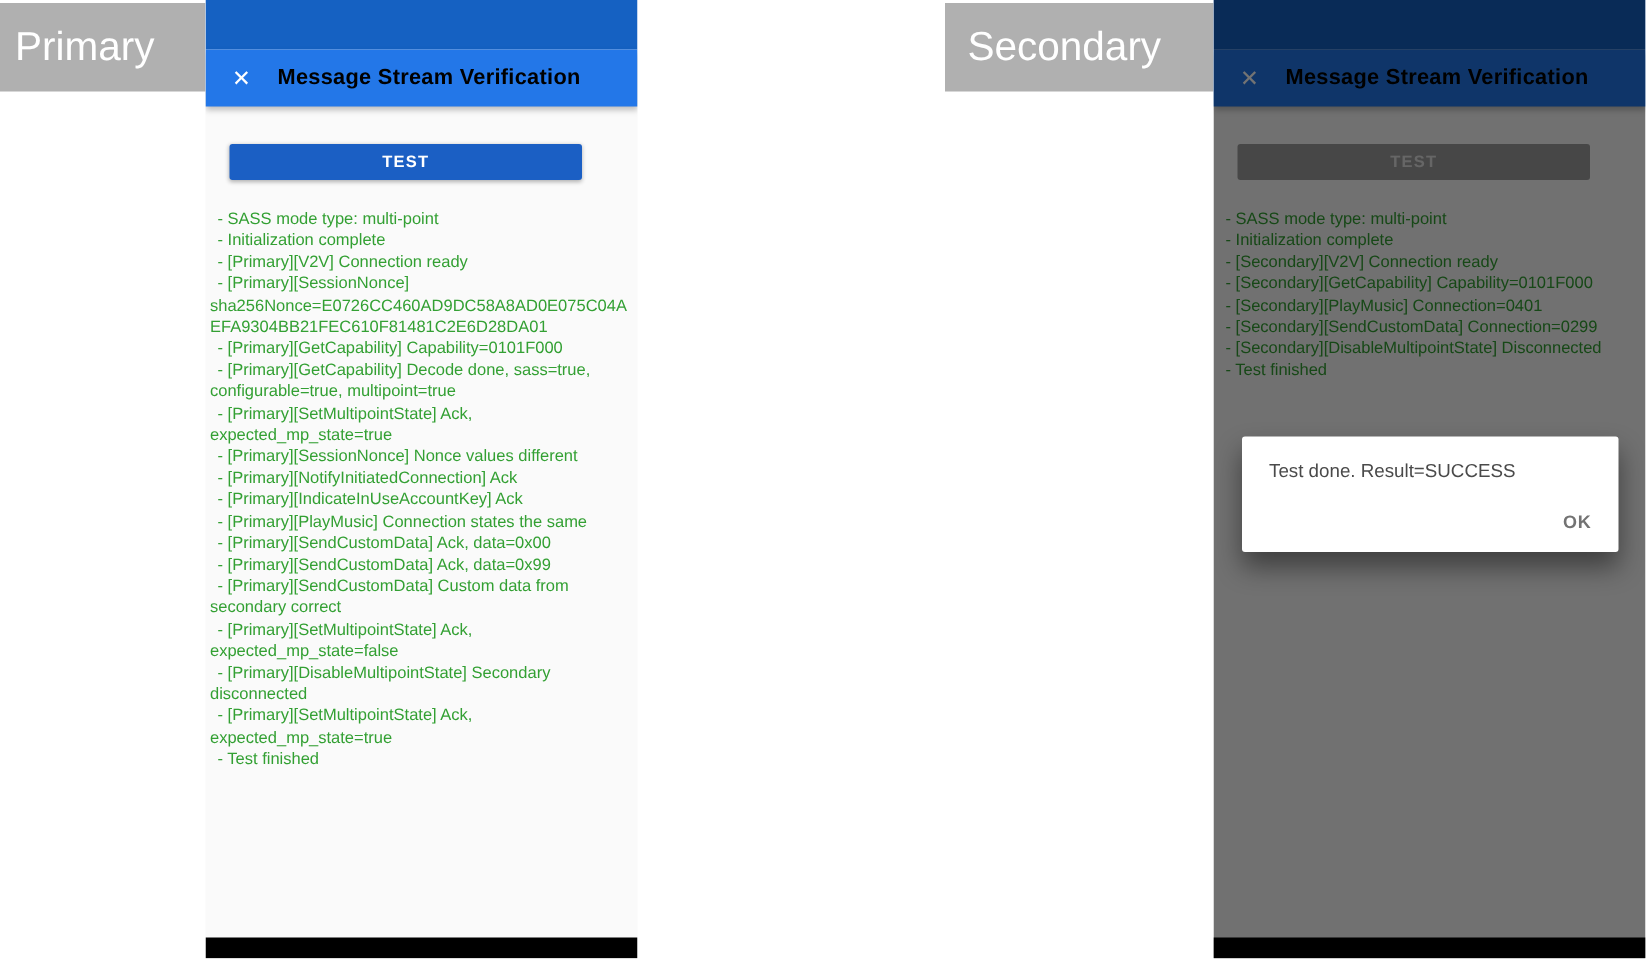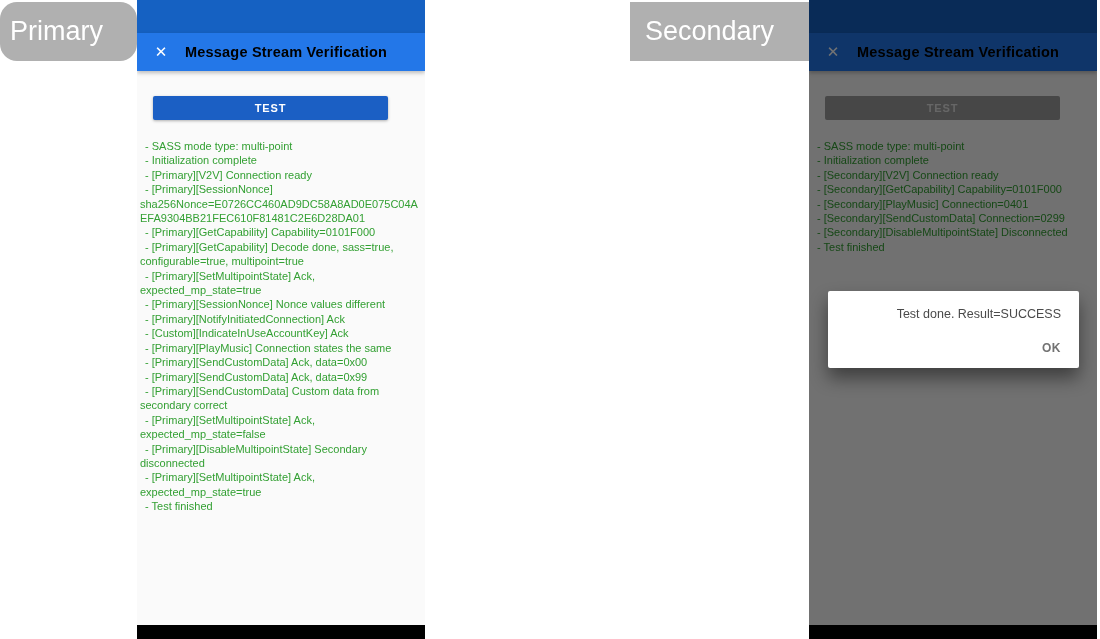--- a/index.html
+++ b/index.html
@@ -3,21 +3,21 @@
 <meta charset="utf-8">
 <style>
   * { margin:0; padding:0; box-sizing:border-box; }
   html,body { width:1100px; height:639px; background:#ffffff; overflow:hidden;
               font-family:"Liberation Sans", sans-serif; }
   .stage { position:relative; width:1100px; height:639px; background:#ffffff; }
 
   
   .dev-label { position:absolute; top:2px; height:59px; background:#b0b0b0;
                color:#ffffff; font-size:27px; line-height:59px; }
-  .dev-label.primary { left:0; width:137px; padding-left:10px;border-radius:17px; }
+  .dev-label.primary { left:0; width:137px; padding-left:10px; }
   .dev-label.secondary { left:630px; width:179px; padding-left:15px; }
 
   
   .phone { position:absolute; top:0; width:288px; height:639px; background:#fafafa; overflow:hidden; }
   .phone.primary { left:137px; }
   .phone.secondary { left:809px; }
 
   .statusbar { position:absolute; top:0; left:0; right:0; height:33px; background:#1561c2; }
   .appbar { position:absolute; top:33px; left:0; right:0; height:38px; background:#2377e8;
             display:flex; align-items:center; box-shadow:0 2px 4px rgba(0,0,0,0.25); z-index:1; }
@@ -35,21 +35,21 @@
          font-size:11px; line-height:14.4px; }
   .log-line { text-indent:5px; overflow-wrap:anywhere; }
 
   .navbar { position:absolute; bottom:0; left:0; right:0; height:14px; background:#000000; }
 
   
   .dim { position:absolute; inset:0; background:rgba(0,0,0,0.55); z-index:2; }
   .dialog { position:absolute; left:19px; top:291px; width:251px; height:77px;
             background:#ffffff; border-radius:2px; z-index:3;
             box-shadow:0 10px 18px rgba(0,0,0,0.45); }
-  .dialog-msg { padding:16px 18px 0 18px; font-size:12.5px; color:#4a4a4a;text-align:right; }
+  .dialog-msg { padding:16px 18px 0 18px; font-size:12.5px; color:#4a4a4a; }
   .ok-btn { position:absolute; right:18px; bottom:13px; background:none; border:none;
             color:#737373; font-family:"Liberation Sans", sans-serif;
             font-size:12px; font-weight:bold; letter-spacing:0.5px; }
 </style>
 </head>
 <body>
 
 <div class="stage">
 
   <div class="dev-label primary">Primary</div>
@@ -65,21 +65,21 @@
     <div class="log">
         <div class="log-line">- SASS mode type: multi-point</div>
         <div class="log-line">- Initialization complete</div>
         <div class="log-line">- [Primary][V2V] Connection ready</div>
         <div class="log-line">- [Primary][SessionNonce] sha256Nonce=E0726CC460AD9DC58A8AD0E075C04AEFA9304BB21FEC610F81481C2E6D28DA01</div>
         <div class="log-line">- [Primary][GetCapability] Capability=0101F000</div>
         <div class="log-line">- [Primary][GetCapability] Decode done, sass=true, configurable=true, multipoint=true</div>
         <div class="log-line">- [Primary][SetMultipointState] Ack, expected_mp_state=true</div>
         <div class="log-line">- [Primary][SessionNonce] Nonce values different</div>
         <div class="log-line">- [Primary][NotifyInitiatedConnection] Ack</div>
-        <div class="log-line">- [Custom][IndicateInUseAccountKey] Ack</div>
+        <div class="log-line">- [Primary][IndicateInUseAccountKey] Ack</div>
         <div class="log-line">- [Primary][PlayMusic] Connection states the same</div>
         <div class="log-line">- [Primary][SendCustomData] Ack, data=0x00</div>
         <div class="log-line">- [Primary][SendCustomData] Ack, data=0x99</div>
         <div class="log-line">- [Primary][SendCustomData] Custom data from secondary correct</div>
         <div class="log-line">- [Primary][SetMultipointState] Ack, expected_mp_state=false</div>
         <div class="log-line">- [Primary][DisableMultipointState] Secondary disconnected</div>
         <div class="log-line">- [Primary][SetMultipointState] Ack, expected_mp_state=true</div>
         <div class="log-line">- Test finished</div>
       </div>
     <div class="navbar"></div>

